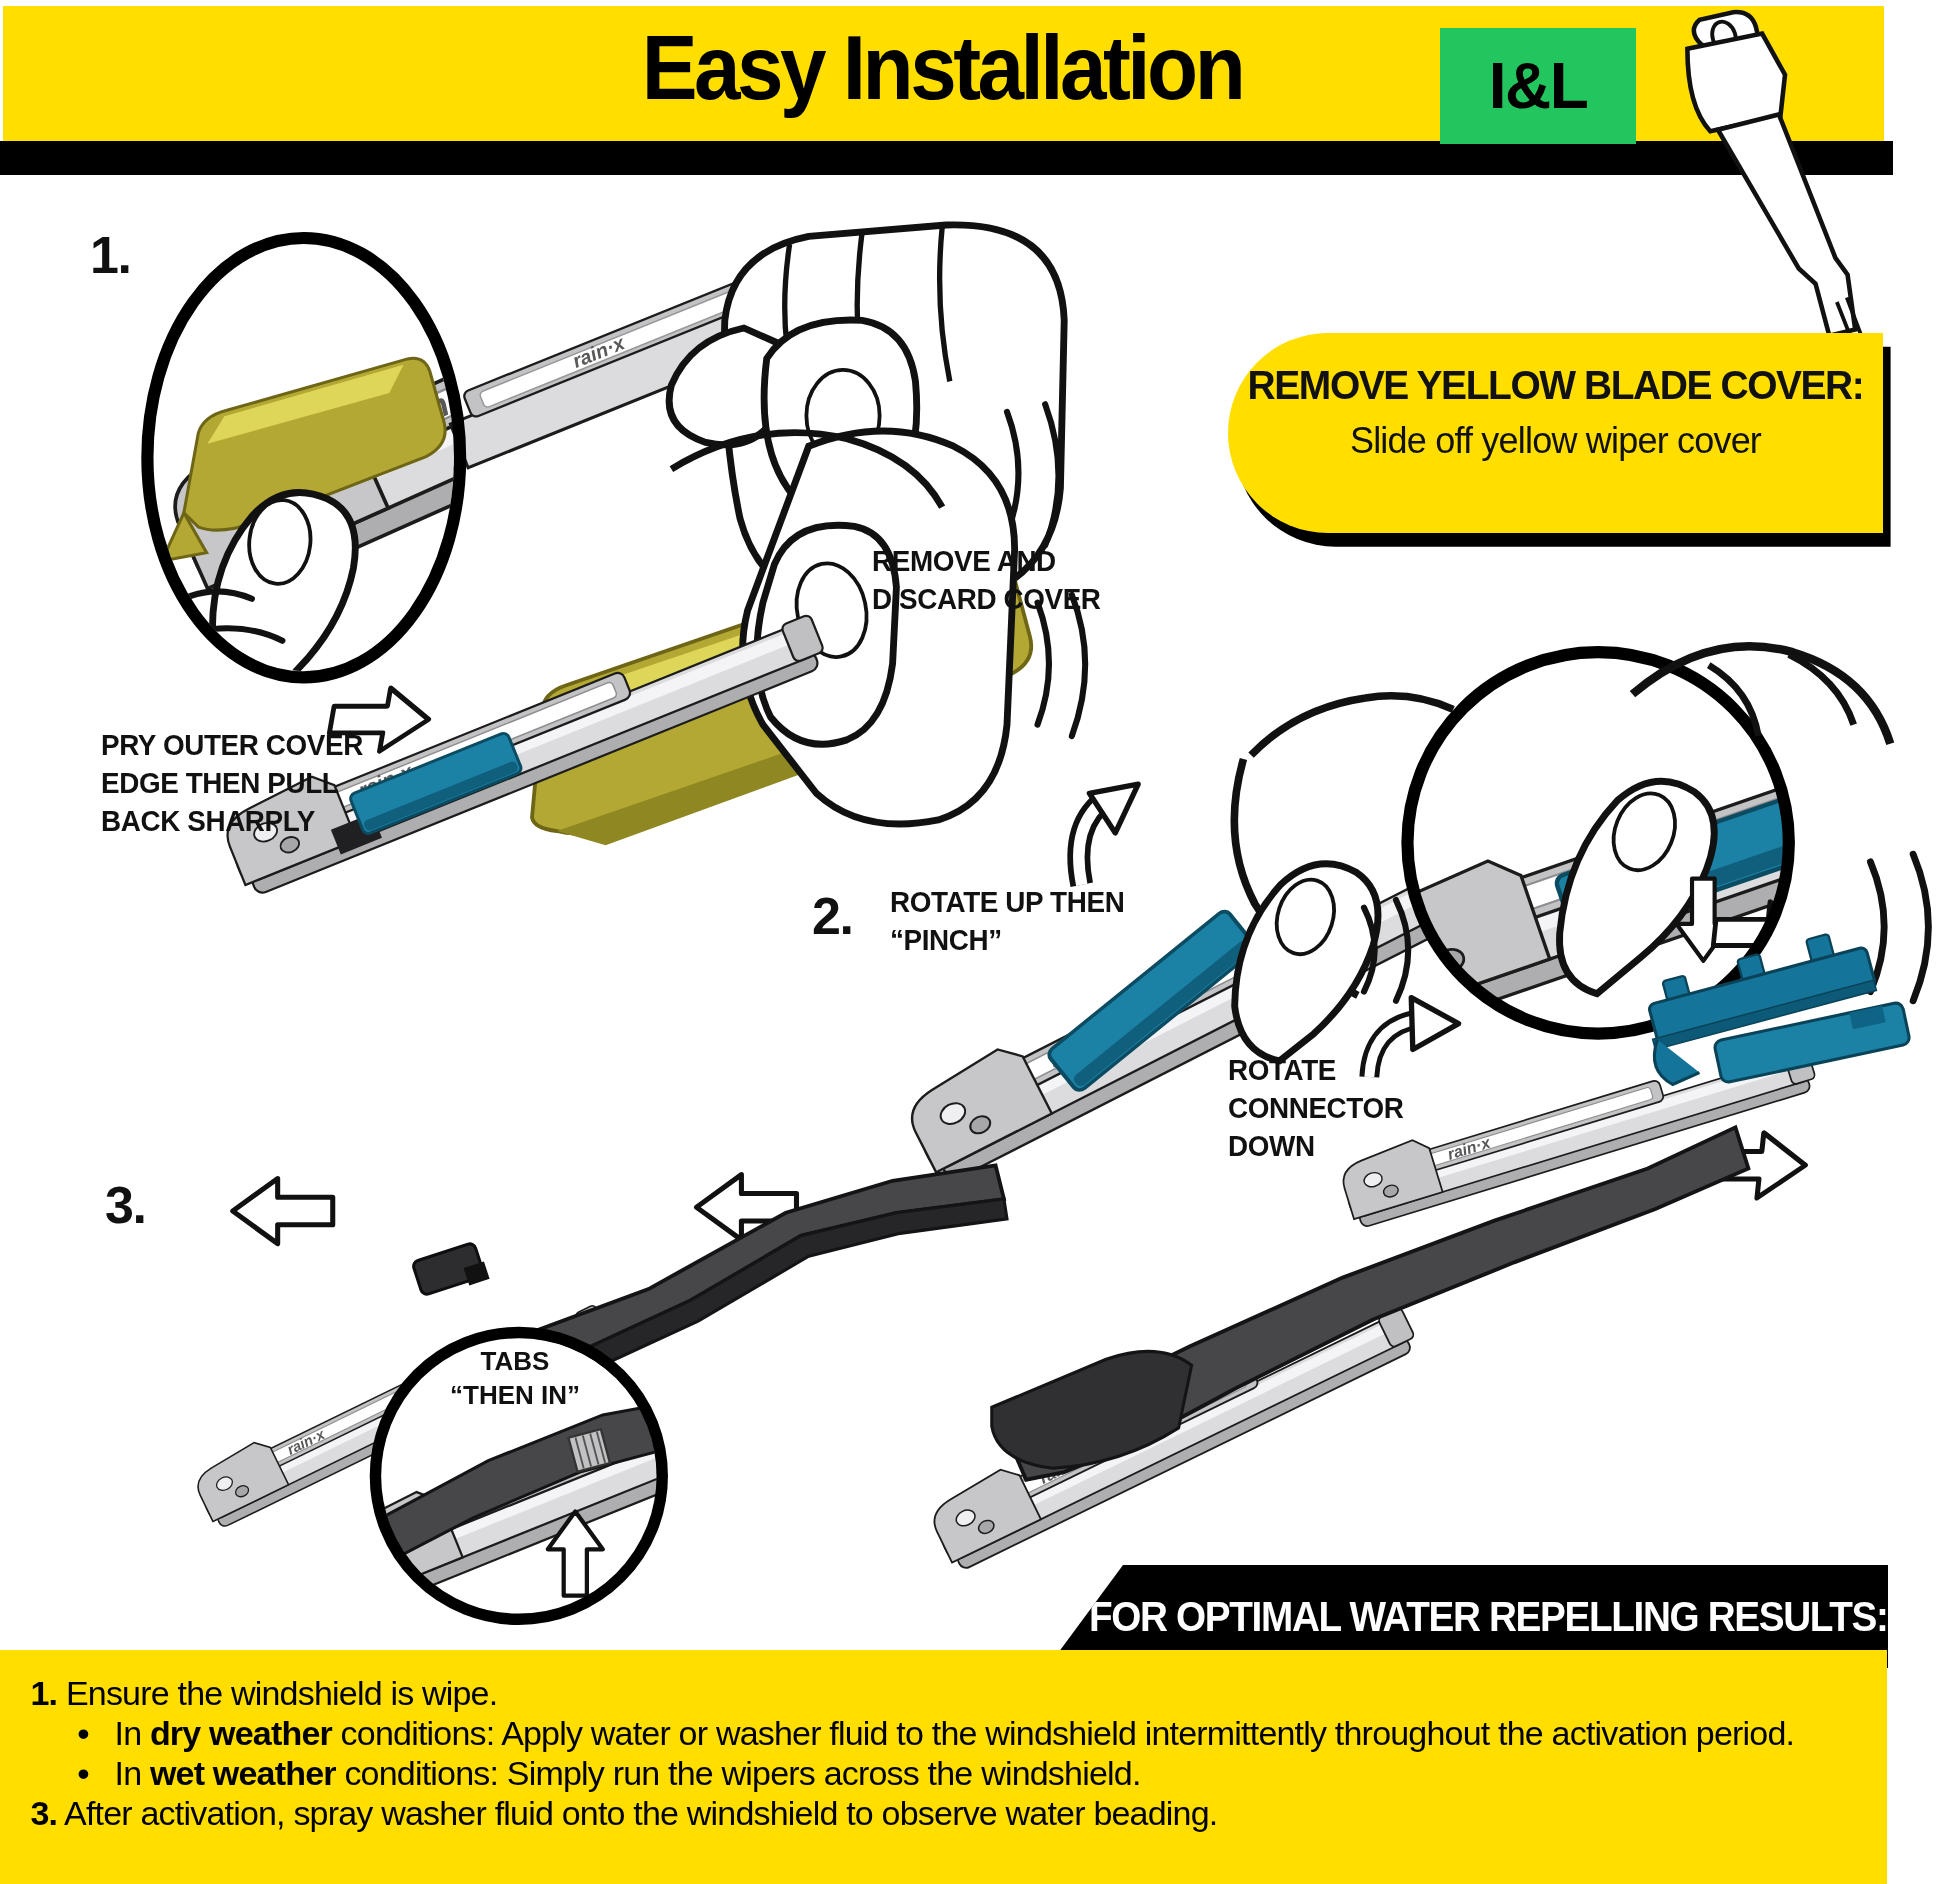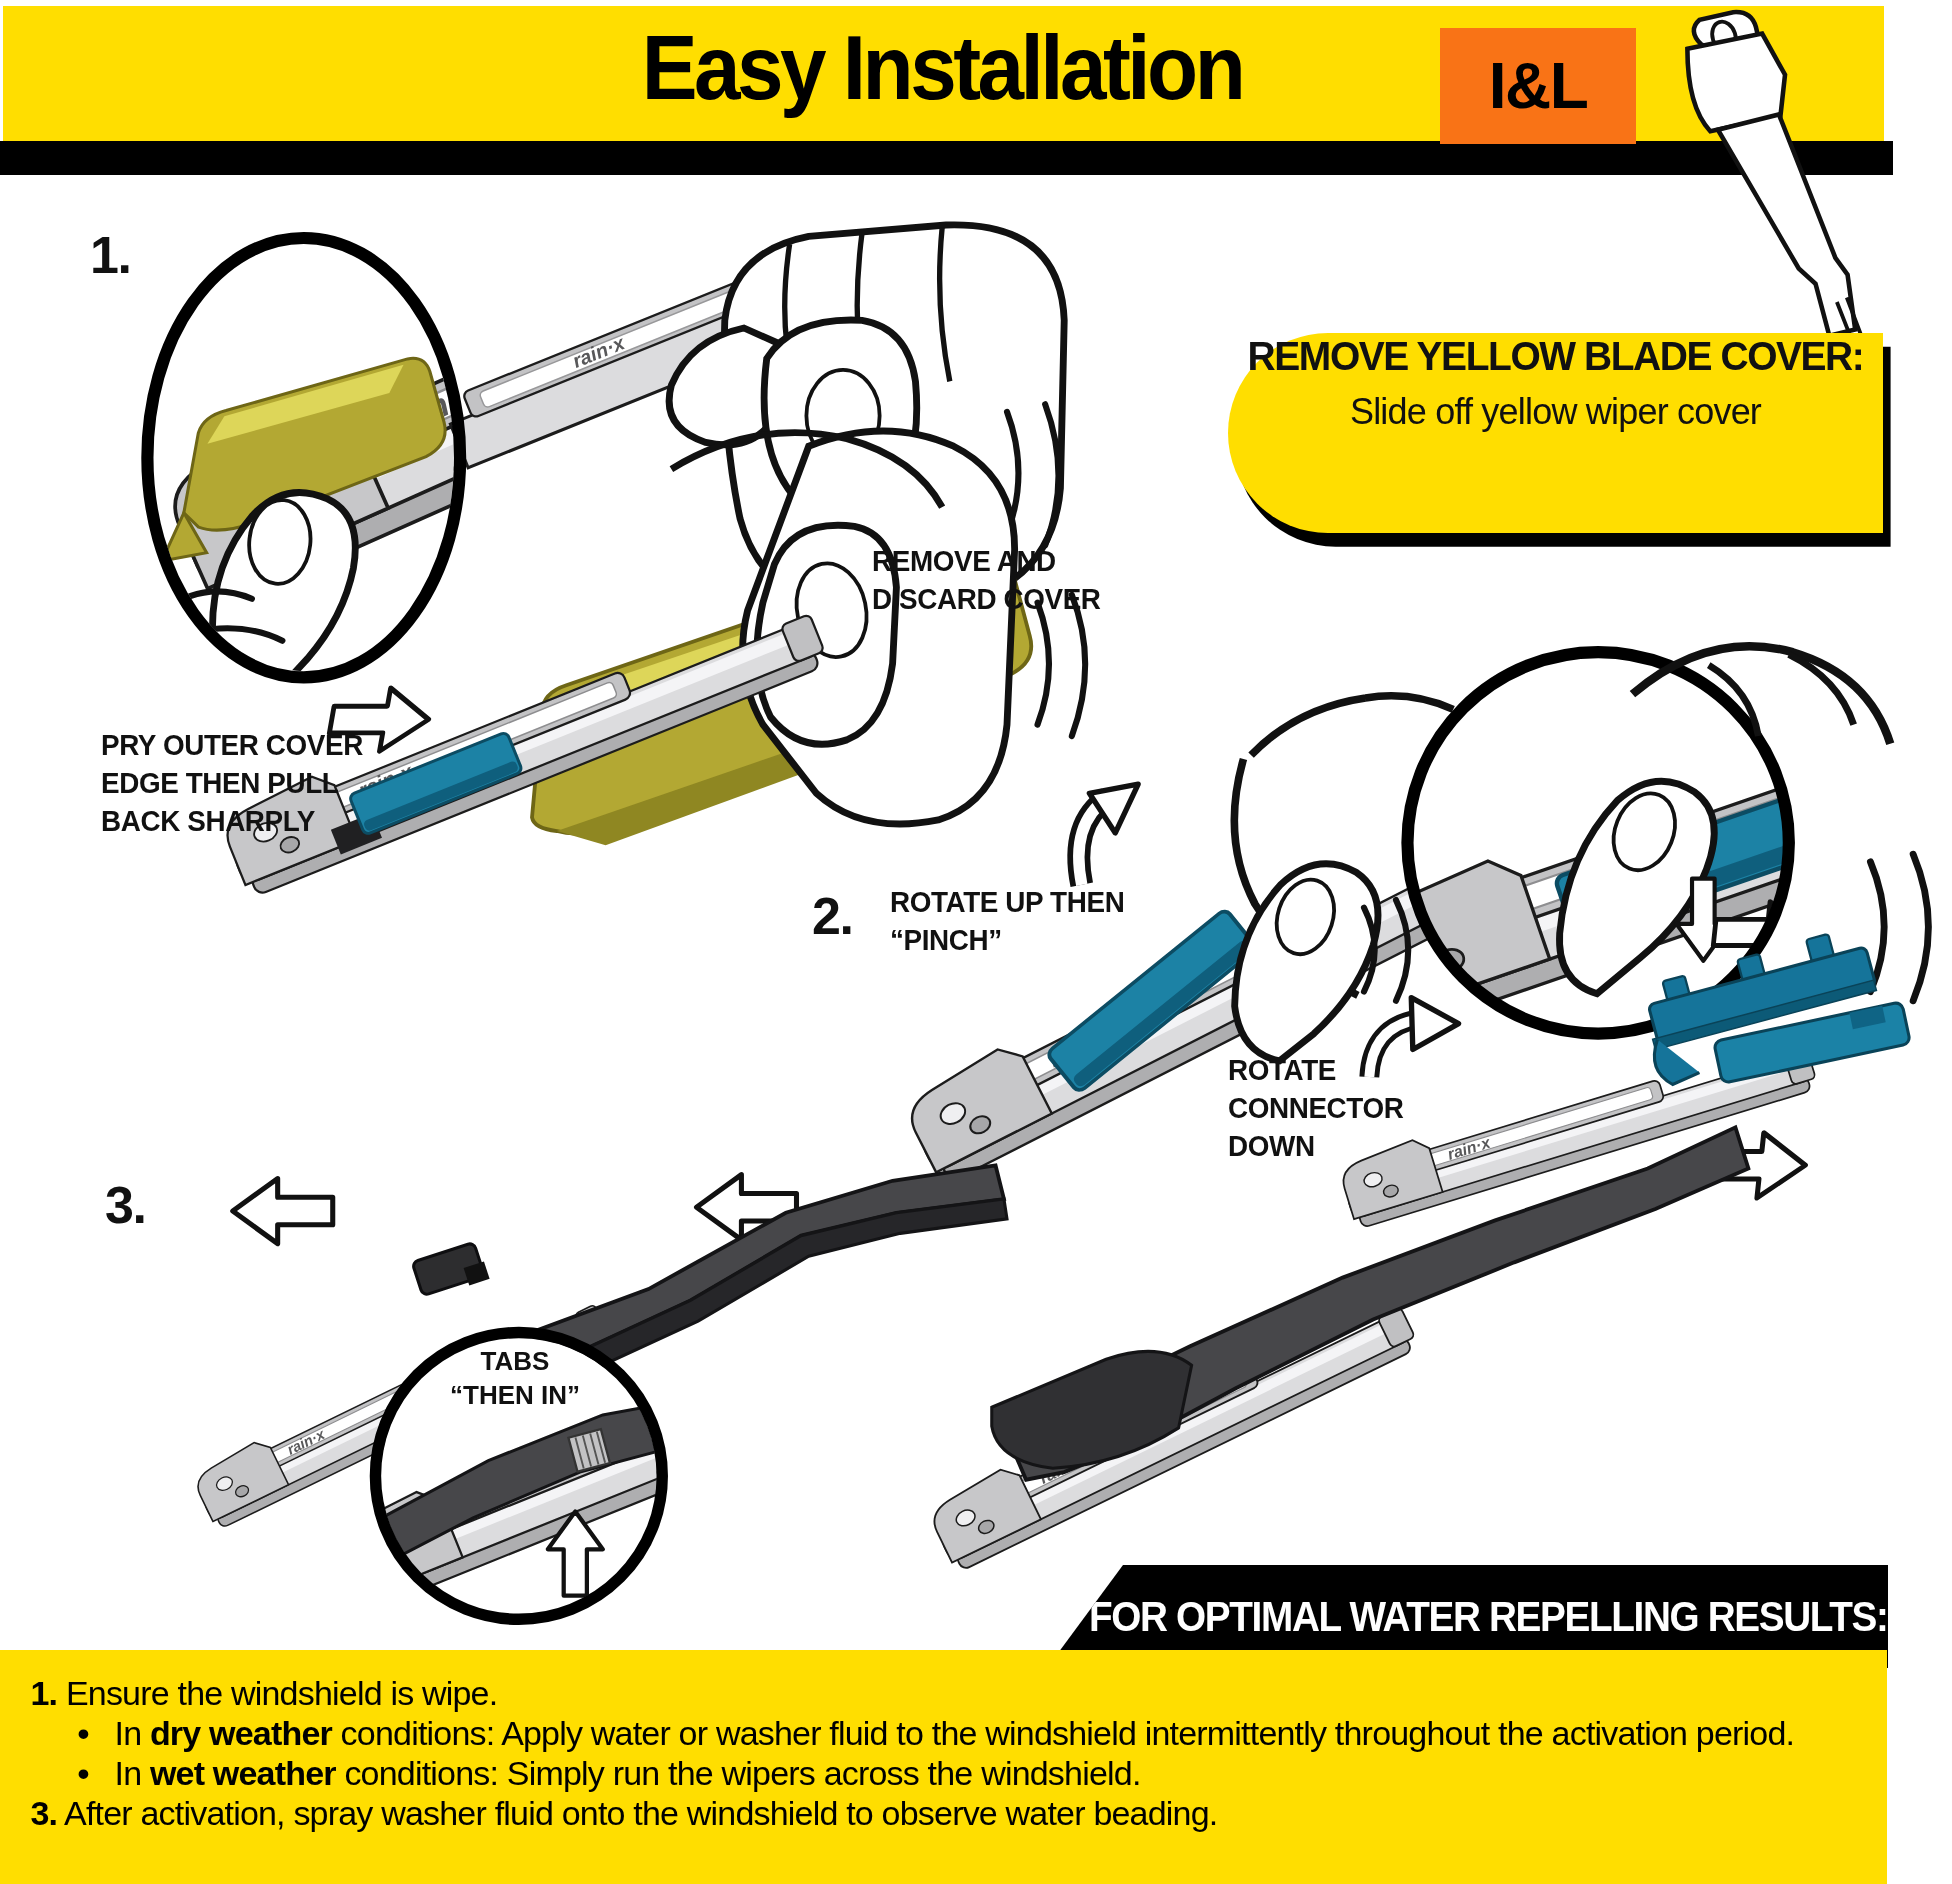--- a/index.html
+++ b/index.html
@@ -4,25 +4,25 @@
 <style>
   html,body{margin:0;padding:0;background:#ffffff;}
   #page{position:relative;width:1953px;height:1884px;background:#fff;overflow:hidden;
         font-family:"Liberation Sans","DejaVu Sans",sans-serif;color:#111;}
   .abs{position:absolute;}
   
   #hdr-yellow{left:3.1px;top:6.1px;width:1881px;height:135px;background:#ffde00;}
   #hdr-black{left:0;top:141px;width:1893px;height:34px;background:#000;}
   #title{left:0;top:17px;width:1884px;text-align:center;font-size:90px;font-weight:bold;
          letter-spacing:-3.8px;transform:scaleX(0.93);transform-origin:center top;color:#000;}
-  #badge{left:1440px;top:27.5px;width:196px;height:116px;background:#f97316;
+  #badge{left:1440px;top:27.5px;width:196px;height:116px;background:#22c55e;
          display:flex;align-items:center;justify-content:center;font-size:64px;font-weight:bold;color:#000;letter-spacing:-1.5px;}
   
   #callout{left:1228px;top:333px;width:655px;height:200px;background:#ffde00;
-           border-radius:103px 0 0 103px;box-shadow:7.6px 13.7px 0 #000;text-align:center;box-sizing:border-box;}
+           border-radius:103px 0 0 103px;box-shadow:7.6px 13.7px 0 #000;text-align:center;padding-top:29px;box-sizing:border-box;}
   #callout .h{font-size:41px;font-weight:bold;letter-spacing:-1.5px;transform:scaleX(0.95);transform-origin:center;}
   #callout .b1{font-size:36px;margin-top:10.7px;letter-spacing:-0.8px;}
   #callout .b2{font-size:36px;margin-top:4.6px;letter-spacing:-0.8px;}
   #callout .b2 .b{font-weight:bold;}
   
   .lbl{font-weight:bold;font-size:29px;line-height:38px;letter-spacing:-0.4px;
        transform:scaleX(0.96);transform-origin:left top;white-space:nowrap;}
   .num{font-size:52px;font-weight:bold;letter-spacing:-1.5px;}
   #tabs-lbl{width:198px;text-align:center;font-weight:bold;font-size:26px;line-height:34px;transform:none;}
   

